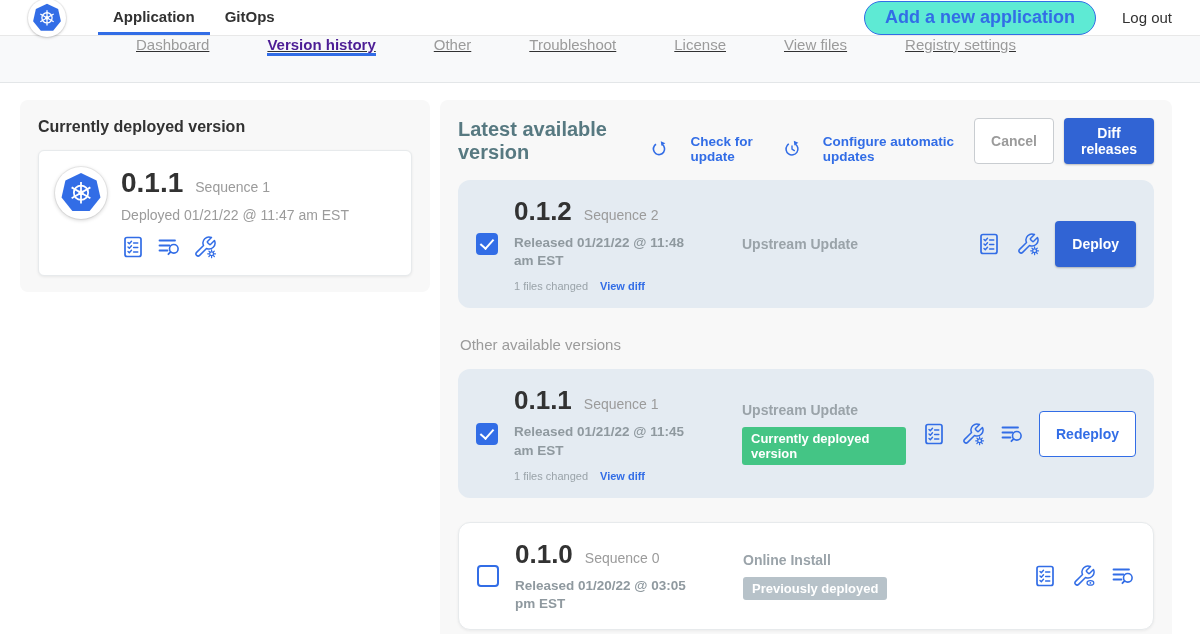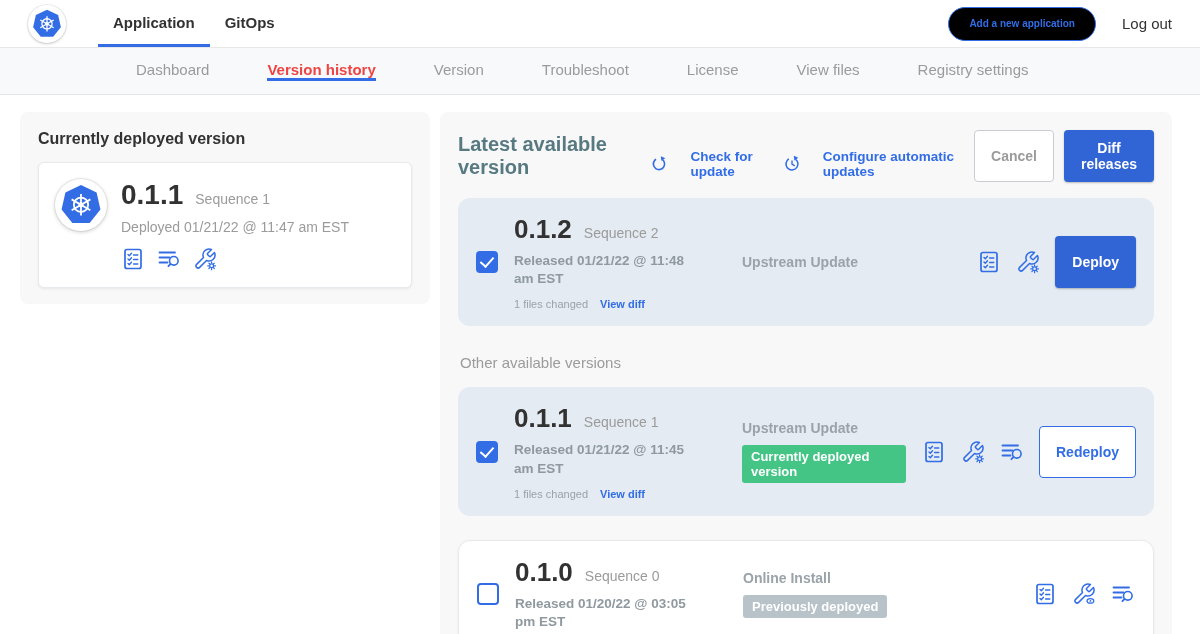--- a/index.html
+++ b/index.html
@@ -3,32 +3,32 @@
 <meta charset="utf-8">
 <style>
   * { margin:0; padding:0; box-sizing:border-box; }
   html,body { width:1200px; height:634px; background:#fff; font-family:"Liberation Sans","DejaVu Sans",sans-serif; color:#323232; overflow:hidden; }
   :root{
     --accent:#326de6; --btn-blue:#3164d4; --muted:#9b9b9b; --dark:#323232;
     --slate:#577981; --card-blue:#e4ebf2; --panel:#f8f8f8; --border:#e4e7ea;
   }
 
   
-  .topnav{ height:48px; display:flex; align-items:stretch; padding:0 28px; border-bottom:1px solid #e8e8e8; background:#fff;}
+  .topnav{ height:36px; display:flex; align-items:stretch; padding:0 28px; border-bottom:1px solid #e8e8e8; background:#fff;}
   .logo-wrap{ width:38px; height:38px; border-radius:50%; background:#fff; box-shadow:0 0 0 1px rgba(0,0,0,.05),0 1px 3px rgba(0,0,0,.18); display:flex; align-items:center; justify-content:center; align-self:center; margin-right:32px;}
   .top-tab{ display:flex; align-items:center; padding:0 15px; font-size:15px; font-weight:700; color:#323232; border-bottom:3px solid transparent; cursor:pointer;}
   .top-tab.active{ border-bottom-color:var(--accent); }
   .topnav .spacer{ flex:1; }
-  .pill-btn{ align-self:center; height:34px; padding:0 20px; border:1px solid var(--accent); border-radius:17px; background:#000000; color:var(--accent); font-weight:700; font-size:10px; display:flex; align-items:center; cursor:pointer; margin-right:26px;}
+  .pill-btn{ align-self:center; height:34px; padding:0 20px; border:1px solid var(--accent); border-radius:17px; background:#5eead4; color:var(--accent); font-weight:700; font-size:18px; display:flex; align-items:center; cursor:pointer; margin-right:26px;}
   .logout{ align-self:center; font-size:15px; color:#323232; cursor:pointer;}
 
   
-  .subnav{ height:47px; background:#f8f9fa; border-bottom:1px solid #e3e6e8; display:flex; align-items:center; padding-left:136px; gap:58px;}
+  .subnav{ height:47px; background:#f8f9fa; border-bottom:1px solid #e3e6e8; display:flex; align-items:flex-start; padding-left:136px; gap:58px;text-decoration:underline;}
   .sub-item{ display:flex; align-items:center; font-size:15px; font-weight:500; color:var(--muted); border-bottom:3px solid transparent; cursor:pointer;}
-  .sub-item.active{ color:#ef4444; font-weight:700; border-bottom-color:var(--accent); }
+  .sub-item.active{ color:#4c1d95; font-weight:700; border-bottom-color:var(--accent); }
 
   
   .main{ display:flex; align-items:flex-start; gap:10px; padding:17px 28px 17px 20px; }
   .panel{ background:var(--panel); border-radius:8px; padding:16px 18px; }
   .left-panel{ width:410px; }
   .right-panel{ flex:1; padding-bottom:22px;}
 
   .left-panel h2{ font-size:16px; font-weight:700; color:#323232; margin:2px 0 14px 0;}
   .deployed-card{ background:#fff; border:1px solid #e7eaec; border-radius:6px; box-shadow:0 1px 3px rgba(0,0,0,.07); padding:16px; display:flex; gap:14px;}
   .app-logo-wrap{ width:52px; height:52px; border-radius:50%; background:#fff; box-shadow:0 0 0 1px rgba(0,0,0,.06),0 1px 4px rgba(0,0,0,.2); display:flex; align-items:center; justify-content:center; flex:0 0 auto;}
@@ -37,21 +37,21 @@
   .seq{ font-size:14px; color:var(--muted);}
   .deployed-at{ font-size:14px; color:var(--muted); margin-top:8px;}
   .icon-row{ display:flex; gap:12px; margin-top:12px; color:var(--accent);}
   .icon-btn{ width:24px; height:24px; color:var(--accent); cursor:pointer; display:flex; align-items:center; justify-content:center;}
 
   
   .avail-header{ display:flex; align-items:center; gap:16px; margin:2px 0 0 0;}
   .avail-title{ font-size:20px; font-weight:700; color:var(--slate); margin-right:2px;}
   .hdr-link{ display:flex; align-items:center; gap:22px; color:var(--accent); font-size:13.5px; font-weight:700; cursor:pointer;margin-top:16px;}
   .hdr-actions{ margin-left:auto; display:flex; gap:10px;}
-  .btn{ height:52px; padding:0 16px; border-radius:4px; font-size:14px; font-weight:700; display:flex; align-items:center; cursor:pointer; border:1px solid transparent;}
+  .btn{ height:46px; padding:0 16px; border-radius:4px; font-size:14px; font-weight:700; display:flex; align-items:center; cursor:pointer; border:1px solid transparent;}
   .btn-cancel{ background:#fff; border-color:#c9cdd1; color:var(--muted);}
   .btn-primary{ background:var(--btn-blue); color:#fff; box-shadow:0 1px 2px rgba(0,0,0,.25);}
   .btn-outline{ background:#fff; border-color:var(--accent); color:var(--accent);}
 
   
   .version-card{ border-radius:12px; padding:16px 18px; display:flex; align-items:center; gap:16px; margin-top:16px;}
   .version-card.selected{ background:var(--card-blue);}
   .version-card.plain{ background:#fff; border:1px solid #e7eaec; box-shadow:0 1px 3px rgba(0,0,0,.06); margin-top:24px;}
   .checkbox{ width:22px; height:22px; border-radius:4px; border:2px solid var(--accent); background:#fff; flex:0 0 auto; cursor:pointer; display:flex; align-items:center; justify-content:center;}
   .checkbox.checked{ background:var(--accent); border-color:var(--accent);}
@@ -91,21 +91,21 @@
   <div class="top-tab active">Application</div>
   <div class="top-tab">GitOps</div>
   <div class="spacer"></div>
   <button class="pill-btn">Add a new application</button>
   <div class="logout">Log out</div>
 </div>
 
 <div class="subnav">
   <div class="sub-item">Dashboard</div>
   <div class="sub-item active">Version history</div>
-  <div class="sub-item">Version</div>
+  <div class="sub-item">Other</div>
   <div class="sub-item">Troubleshoot</div>
   <div class="sub-item">License</div>
   <div class="sub-item">View files</div>
   <div class="sub-item">Registry settings</div>
 </div>
 
 <div class="main">
 
   <div class="panel left-panel">
     <h2>Currently deployed version</h2>

